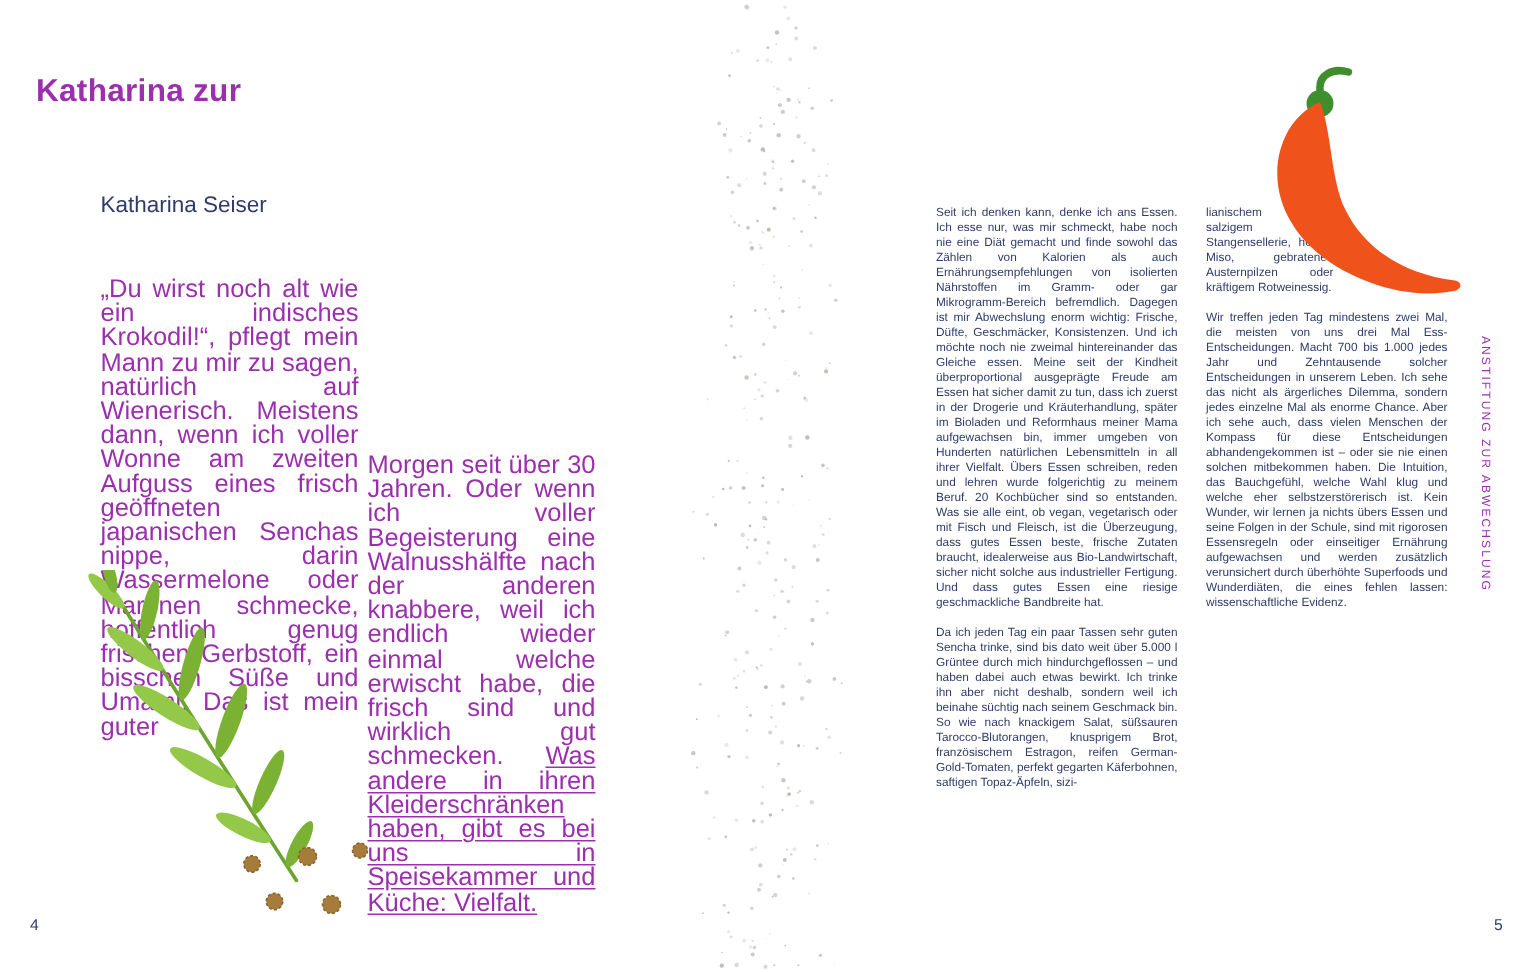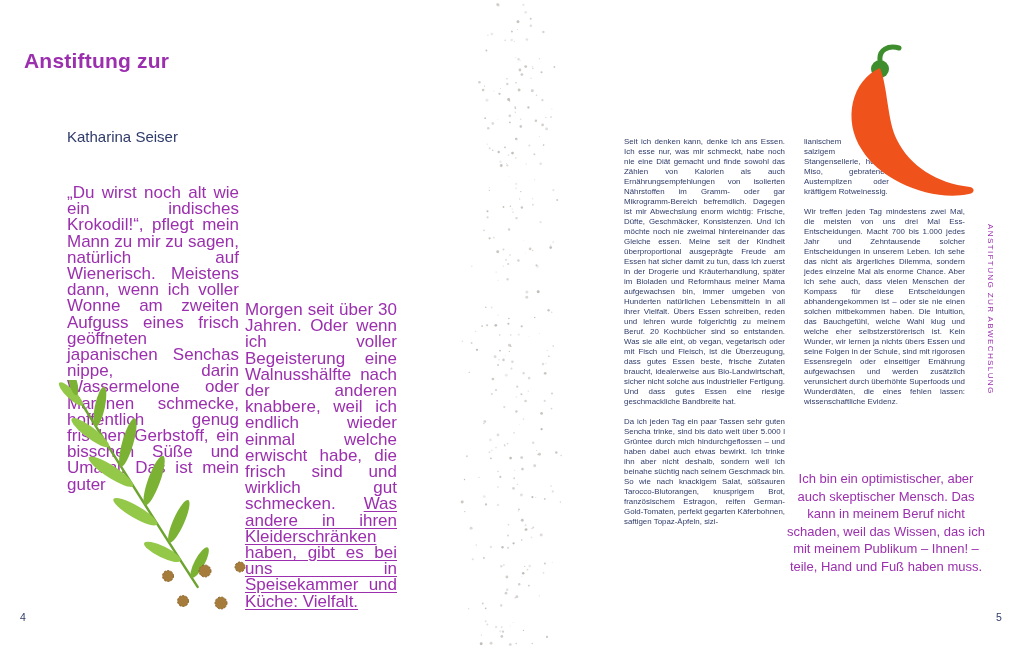--- a/index.html
+++ b/index.html
@@ -396,21 +396,21 @@
       <circle cx="496.1" cy="272.1" r="0.56" fill="rgba(112,102,92,0.22)"></circle>
       <circle cx="497.8" cy="119.2" r="0.49" fill="rgba(112,102,92,0.17)"></circle>
       <circle cx="462.3" cy="341.2" r="0.69" fill="rgba(112,102,92,0.25)"></circle>
       <circle cx="469.2" cy="372.3" r="0.62" fill="rgba(112,102,92,0.44)"></circle>
       <circle cx="509.4" cy="351.4" r="0.67" fill="rgba(112,102,92,0.33)"></circle>
       <circle cx="519.6" cy="199.0" r="0.72" fill="rgba(112,102,92,0.26)"></circle>
       <circle cx="550.7" cy="247.6" r="1.36" fill="rgba(112,102,92,0.41)"></circle>
       <circle cx="501.8" cy="636.4" r="1.33" fill="rgba(112,102,92,0.34)"></circle>
     </svg>
 
-  <h1 class="abs title"><span>Anstiftung zur</span><br></h1>
+  <h1 class="abs title"><span>Katharina zur</span><br></h1>
 
   <div class="abs author">Katharina Seiser</div>
 
   <div class="abs lcol lcol1">„Du wirst noch alt wie ein indisches Krokodil!“, pflegt mein Mann zu mir zu sagen, natürlich auf Wienerisch. Meistens dann, wenn ich voller Wonne am zweiten Aufguss eines frisch geöffneten japanischen Senchas nippe, darin Wassermelone oder Maronen schmecke, hoffentlich genug frischen Gerbstoff, ein bisschen Süße und Umami. Das ist mein guter</div>
 
   <div class="abs lcol lcol2"><span>Morgen seit über 30 Jahren. Oder wenn ich voller Begeisterung eine Walnusshälfte nach der anderen knabbere, weil ich endlich wieder einmal welche erwischt habe, die frisch sind und wirklich gut schmecken. </span><span class="underlined">Was andere in ihren Kleiderschränken haben, gibt es bei uns in Speisekammer und Küche: Vielfalt.</span></div>
 
   <svg class="abs fern" viewBox="0 0 170 210" aria-hidden="true">
     <path d="M150,205 Q95,120 30,15" fill="none" stroke="var(--stemgreen)" stroke-width="2.4" stroke-linecap="round"></path>
     <g>
@@ -448,19 +448,18 @@
     <p>lianischem Olivenöl, salzigem Stangensellerie, hellem Miso, gebratenen Austernpilzen oder kräftigem Rotweinessig.</p>
     <p>Wir treffen jeden Tag mindestens zwei Mal, die meisten von uns drei Mal Ess-Entscheidungen. Macht 700 bis 1.000 jedes Jahr und Zehntausende solcher Entscheidungen in unserem Leben. Ich sehe das nicht als ärgerliches Dilemma, sondern jedes einzelne Mal als enorme Chance. Aber ich sehe auch, dass vielen Menschen der Kompass für diese Entscheidungen abhandengekommen ist – oder sie nie einen solchen mitbekommen haben. Die Intuition, das Bauchgefühl, welche Wahl klug und welche eher selbstzerstörerisch ist. Kein Wunder, wir lernen ja nichts übers Essen und seine Folgen in der Schule, sind mit rigorosen Essensregeln oder einseitiger Ernährung aufgewachsen und werden zusätzlich verunsichert durch überhöhte Superfoods und Wunderdiäten, die eines fehlen lassen: wissenschaftliche Evidenz.</p>
   </div>
 
   <svg class="abs pepper" viewBox="0 0 152 162" aria-hidden="true">
     <path d="M44,16 C43,6 52,1 63,4" fill="none" stroke="var(--peppergreen)" stroke-width="5" stroke-linecap="round"></path>
     <ellipse cx="44" cy="25" rx="9" ry="9" fill="var(--peppergreen)"></ellipse>
     <path d="M44,24 C16,36 6,76 26,106 C44,136 95,158 133,150 C139,149 139,144 134,143 C100,139 74,122 61,96 C51,76 52,44 44,24 Z" fill="var(--orange)"></path>
   </svg>
 
-  <div class="abs quote">Ich bin ein optimistischer, aber auch skeptischer Mensch. Das kann in meinem Beruf nicht schaden, weil das Wissen, das ich mit meinem Publikum – Ihnen! – teile, Hand und Fuß haben muss.</div>
 
   <div class="abs side-label">ANSTIFTUNG ZUR ABWECHSLUNG</div>
 
   <div class="abs pagenum right">5</div>
 
 </div>
 
 </body></html>

